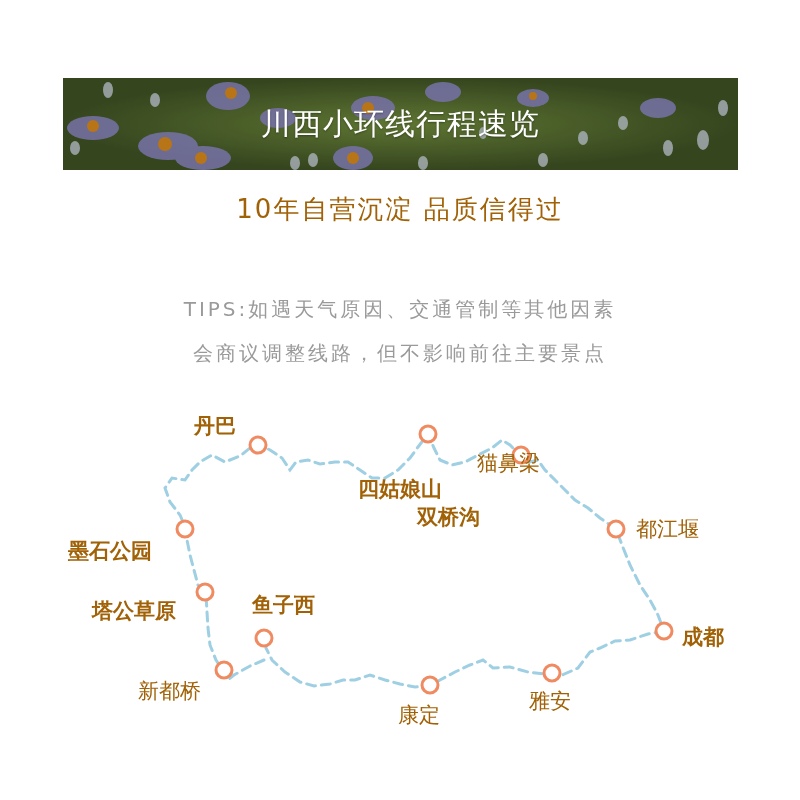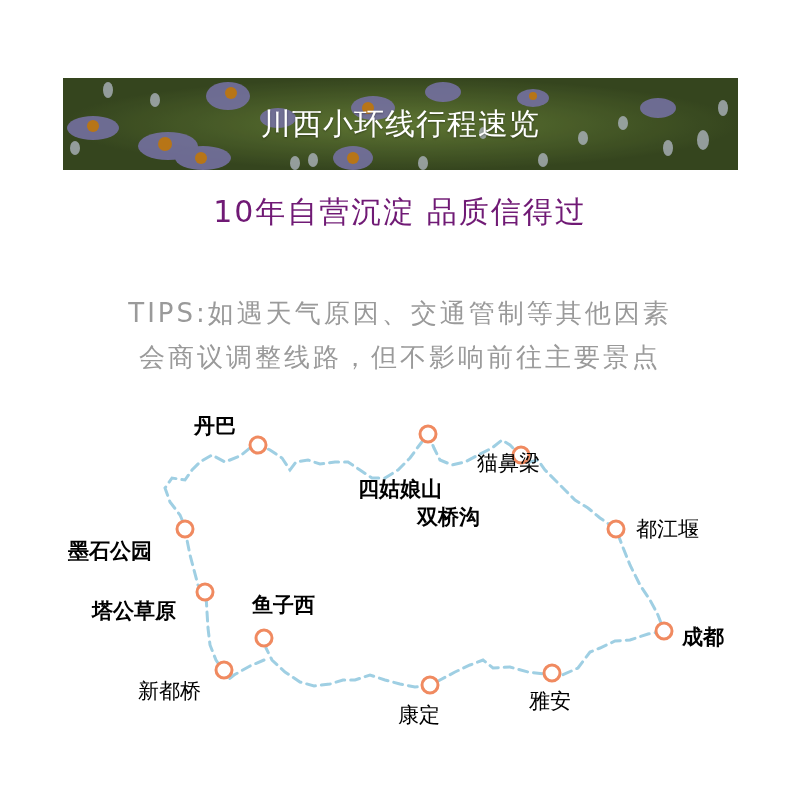--- a/index.html
+++ b/index.html
@@ -6,28 +6,28 @@
   body { width:800px; height:800px; position:relative; overflow:hidden;
          font-family: "DejaVu Sans", "Liberation Sans", sans-serif; }
   .banner { position:absolute; left:63px; top:78px; width:675px; height:92px; overflow:hidden;
             background: linear-gradient(180deg,#4c5e2e 0%,#5a6b36 40%,#4a5a2a 100%); }
   .banner svg { position:absolute; left:0; top:0; }
   .banner-title { position:absolute; left:0; right:0; top:0; height:92px; display:flex;
                   align-items:center; justify-content:center; color:#ffffff; font-size:30px;
                   letter-spacing:1px; text-shadow:0 1px 2px rgba(0,0,0,0.35); }
   .banner-title .bold { font-weight:bold; }
   .banner-title .light { font-weight:normal; }
-  .slogan { position:absolute; left:0; right:0; top:192px; text-align:center; font-size:30px;
-            color:#701a75; letter-spacing:2px; }
-  .tips { position:absolute; left:0; right:0; text-align:center; font-size:26px; color:#9a9a9a;
+  .slogan { position:absolute; left:0; right:0; top:192px; text-align:center; font-size:26px;
+            color:#a16207; letter-spacing:2px; }
+  .tips { position:absolute; left:0; right:0; text-align:center; font-size:20px; color:#9a9a9a;
           letter-spacing:3px; }
   .tips.l1 { top:296px; }
   .tips.l2 { top:340px; }
   .map { position:absolute; left:0; top:0; width:800px; height:800px; }
-  .label { position:absolute; font-size:21px; color:#000000; white-space:nowrap; line-height:1.1; }
+  .label { position:absolute; font-size:21px; color:#a16207; white-space:nowrap; line-height:1.1; }
   .label.bold { font-weight:bold; }
 </style>
 </head>
 <body>
 
 <div class="banner">
   <svg width="675" height="92">
     <defs>
       <radialGradient id="g1" cx="50%" cy="50%" r="50%">
         <stop offset="0%" stop-color="#6f8a3c"></stop>

